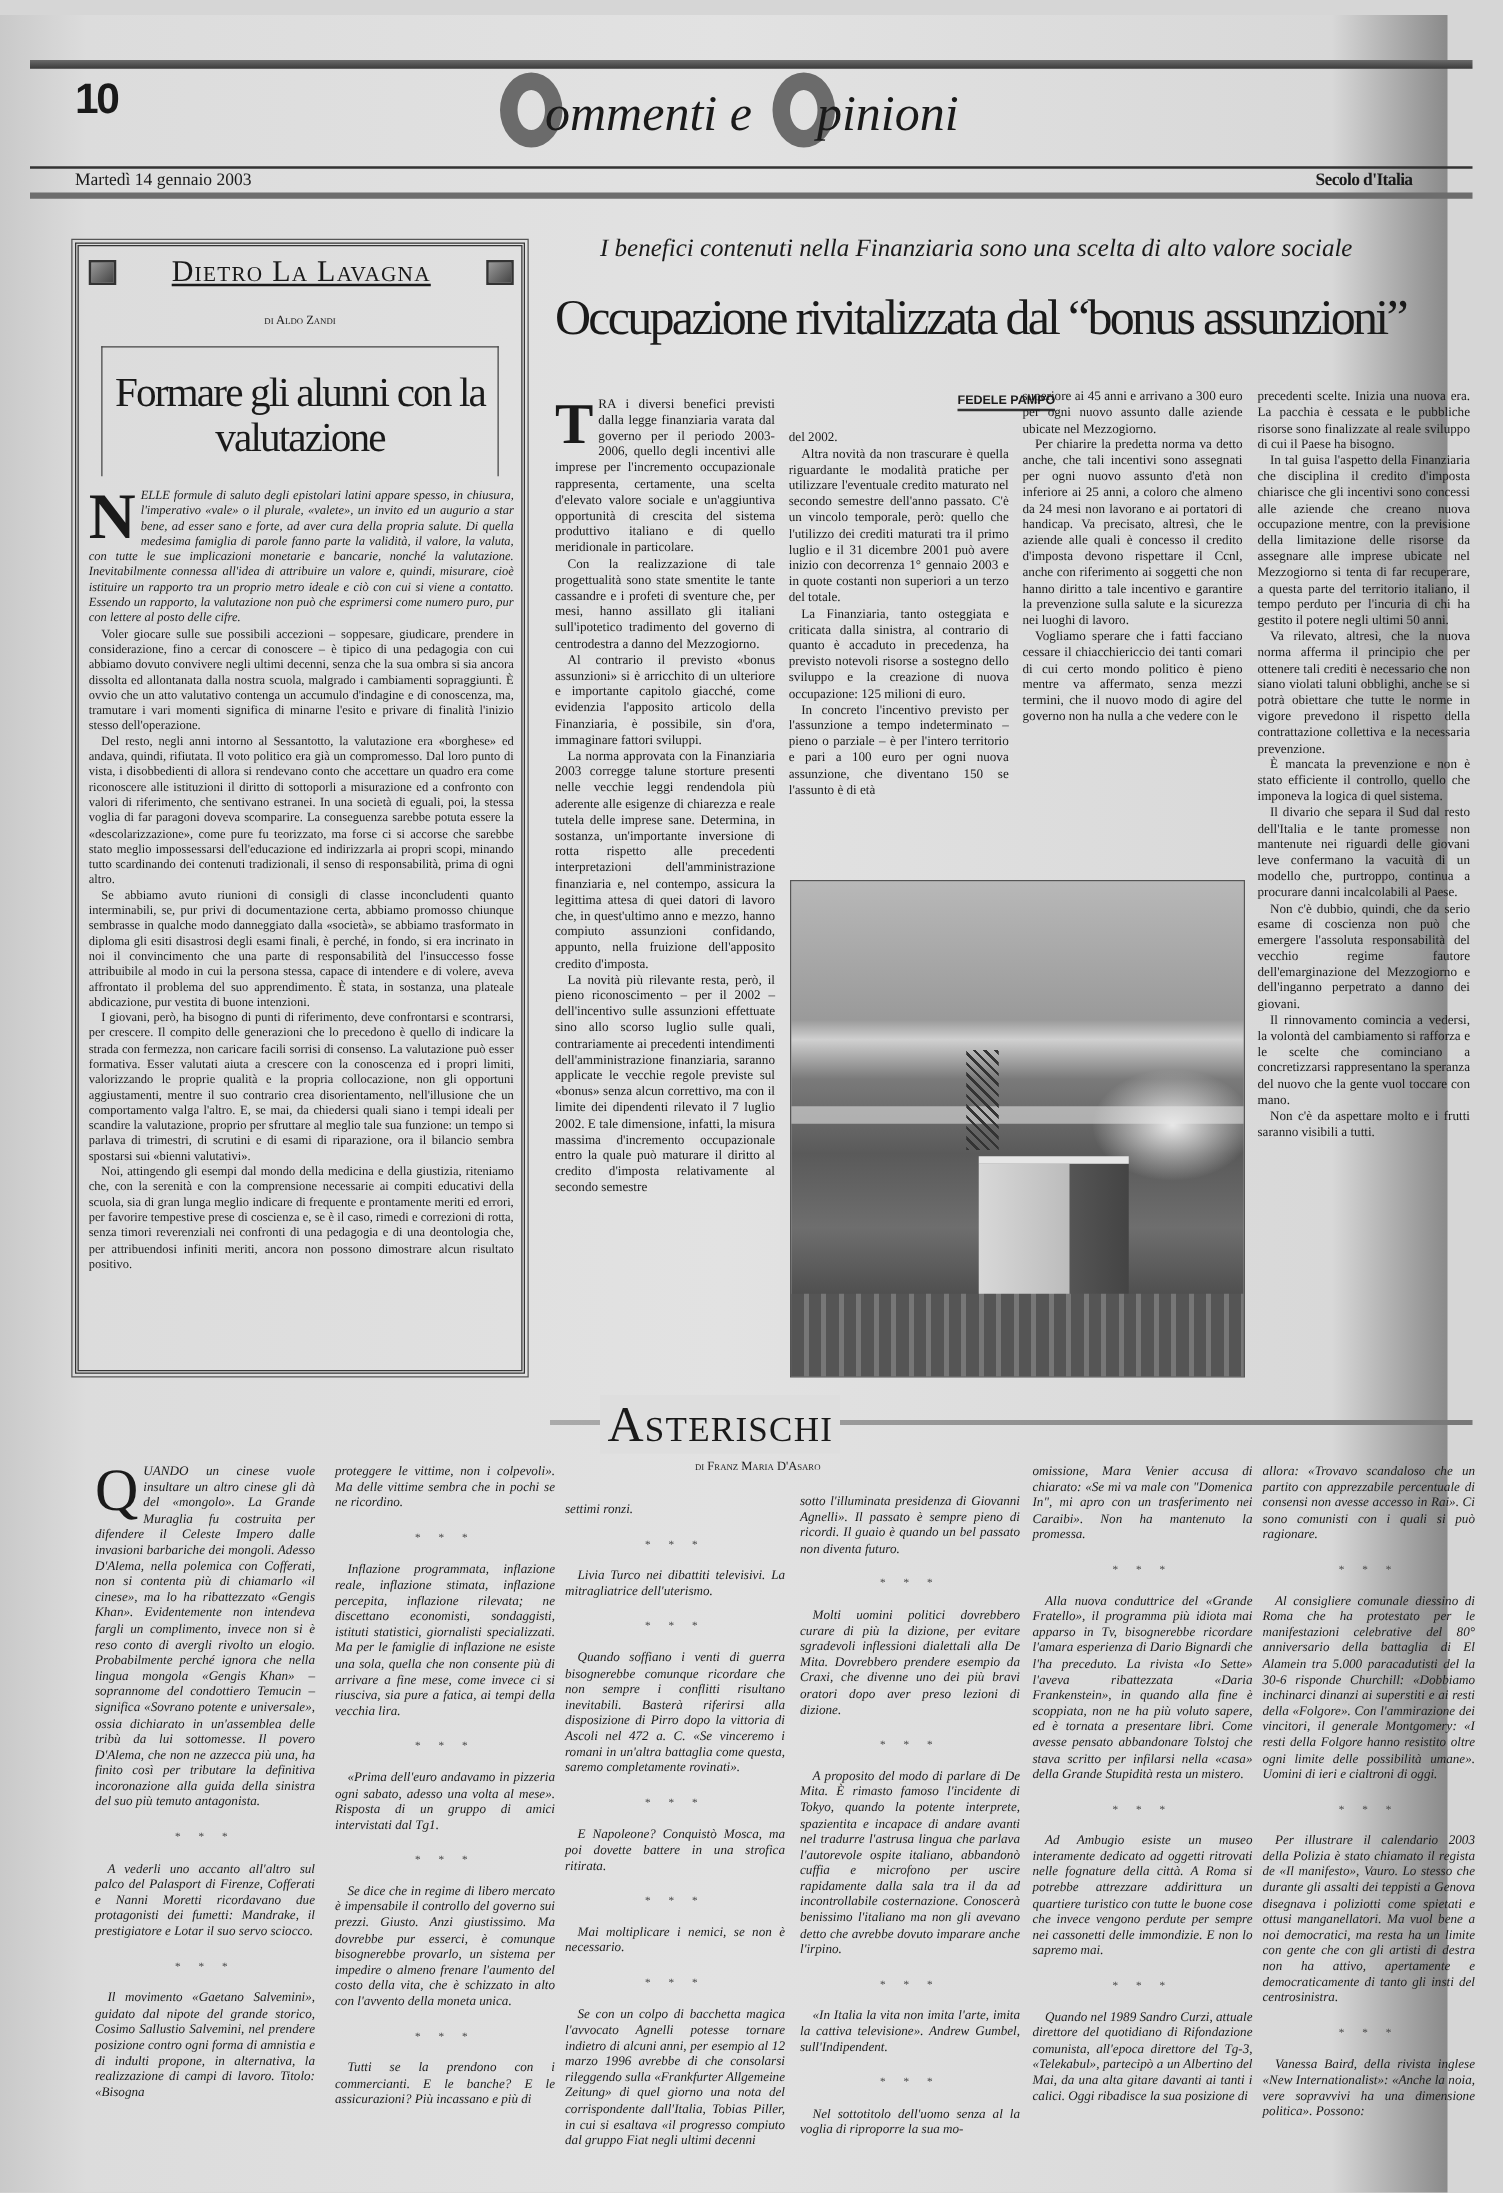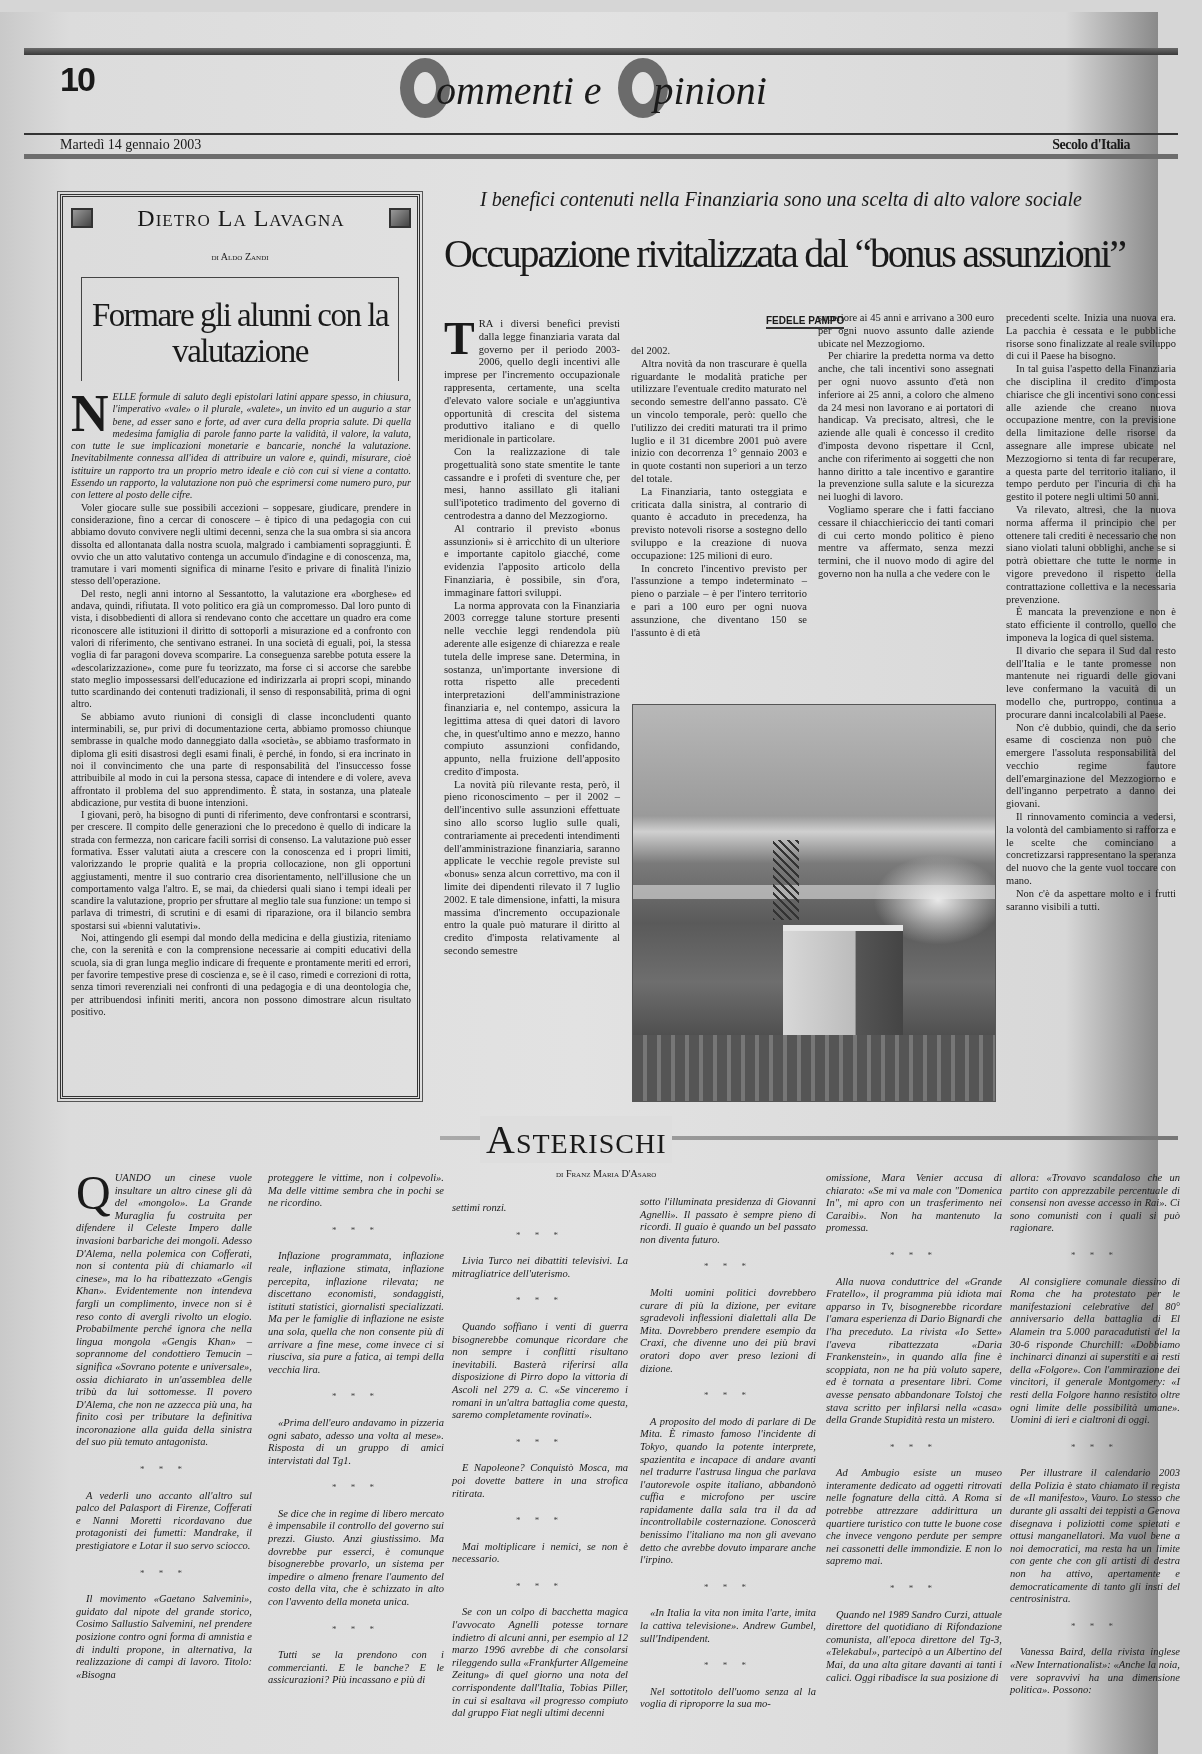--- a/index.html
+++ b/index.html
@@ -22,21 +22,21 @@
   .section-title .big { display: inline-block; width: 50px; height: 60px; border-radius: 50%; border: 14px solid #6b6b6b; vertical-align: -14px; margin-right: -14px; position: relative; z-index: 0; }
   .section-title .big.o { margin-left: 6px; }
   .section-title .t { position: relative; z-index: 1; }
   .date { position: absolute; left: 60px; top: 125px; font-size: 14px; text-align: right; }
   .paper-name { position: absolute; right: 28px; top: 125px; font-size: 14px; font-weight: bold; letter-spacing: -0.5px; }
 
   
   .box { position: absolute; left: 60px; top: 182px; width: 360px; height: 905px; border: 3px double #333; outline: 1px solid #555; outline-offset: 2px; }
   .box-head { position: absolute; left: 8px; top: 6px; width: 340px; height: 30px; display: flex; align-items: center; justify-content: space-between; }
   .box-icon { width: 22px; height: 20px; border: 2px solid #333; background: linear-gradient(135deg, #999 0%, #444 100%); }
-  .box-title { font-variant: small-caps; font-size: 24px; letter-spacing: 1px; }
+  .box-title { font-variant: small-caps; font-size: 24px; letter-spacing: 1px; text-decoration: underline; }
   .box-author { position: absolute; top: 54px; left: 0; width: 100%; text-align: center; font-size: 10px; font-variant: small-caps; }
   .box-headline { position: absolute; left: 18px; top: 80px; width: 318px; height: 104px; border: 1px solid #444; border-bottom: none; text-align: center; padding-top: 19px; font-size: 33px; line-height: 36px; letter-spacing: -1.5px; }
   .box-body { position: absolute; left: 8px; top: 194px; width: 340px; font-size: 10px; line-height: 12.3px; text-align: justify; }
   .dropcap { float: left; font-size: 52px; line-height: 42px; margin: 2px 4px 0 0; font-weight: bold; }
   .box-body p { text-indent: 10px; margin-bottom: 0; }
   .box-body p.first { text-indent: 0; font-style: italic; }
 
   
   .kicker { position: absolute; left: 480px; top: 176px; font-style: italic; font-size: 20px; }
   .headline { position: absolute; left: 444px; top: 218px; font-size: 40px; letter-spacing: -2.2px; white-space: nowrap; }
@@ -170,21 +170,21 @@
     <div class="stars">* * *</div>
     <p>Se dice che in regime di libero mercato è impensabile il controllo del governo sui prezzi. Giusto. Anzi giustissimo. Ma dovrebbe pur esserci, è comunque bisognerebbe provarlo, un sistema per impedire o almeno frenare l'aumento del costo della vita, che è schizzato in alto con l'avvento della moneta unica.</p>
     <div class="stars">* * *</div>
     <p>Tutti se la prendono con i commercianti. E le banche? E le assicurazioni? Più incassano e più di</p>
   </div>
   <div class="acol a3">
     <p style="text-indent:0">settimi ronzi.</p>
     <div class="stars">* * *</div>
     <p>Livia Turco nei dibattiti televisivi. La mitragliatrice dell'uterismo.</p>
     <div class="stars">* * *</div>
-    <p>Quando soffiano i venti di guerra bisognerebbe comunque ricordare che non sempre i conflitti risultano inevitabili. Basterà riferirsi alla disposizione di Pirro dopo la vittoria di Ascoli nel 279 a. C. «Se vinceremo i romani in un'altra battaglia come questa, saremo completamente rovinati».</p>
+    <p>Quando soffiano i venti di guerra bisognerebbe comunque ricordare che non sempre i conflitti risultano inevitabili. Basterà riferirsi alla disposizione di Pirro dopo la vittoria di Ascoli nel 472 a. C. «Se vinceremo i romani in un'altra battaglia come questa, saremo completamente rovinati».</p>
     <div class="stars">* * *</div>
     <p>E Napoleone? Conquistò Mosca, ma poi dovette battere in una strofica ritirata.</p>
     <div class="stars">* * *</div>
     <p>Mai moltiplicare i nemici, se non è necessario.</p>
     <div class="stars">* * *</div>
     <p>Se con un colpo di bacchetta magica l'avvocato Agnelli potesse tornare indietro di alcuni anni, per esempio al 12 marzo 1996 avrebbe di che consolarsi rileggendo sulla «Frankfurter Allgemeine Zeitung» di quel giorno una nota del corrispondente dall'Italia, Tobias Piller, in cui si esaltava «il progresso compiuto dal gruppo Fiat negli ultimi decenni</p>
   </div>
   <div class="acol a4">
     <p style="text-indent:0">sotto l'illuminata presidenza di Giovanni Agnelli». Il passato è sempre pieno di ricordi. Il guaio è quando un bel passato non diventa futuro.</p>
     <div class="stars">* * *</div>

